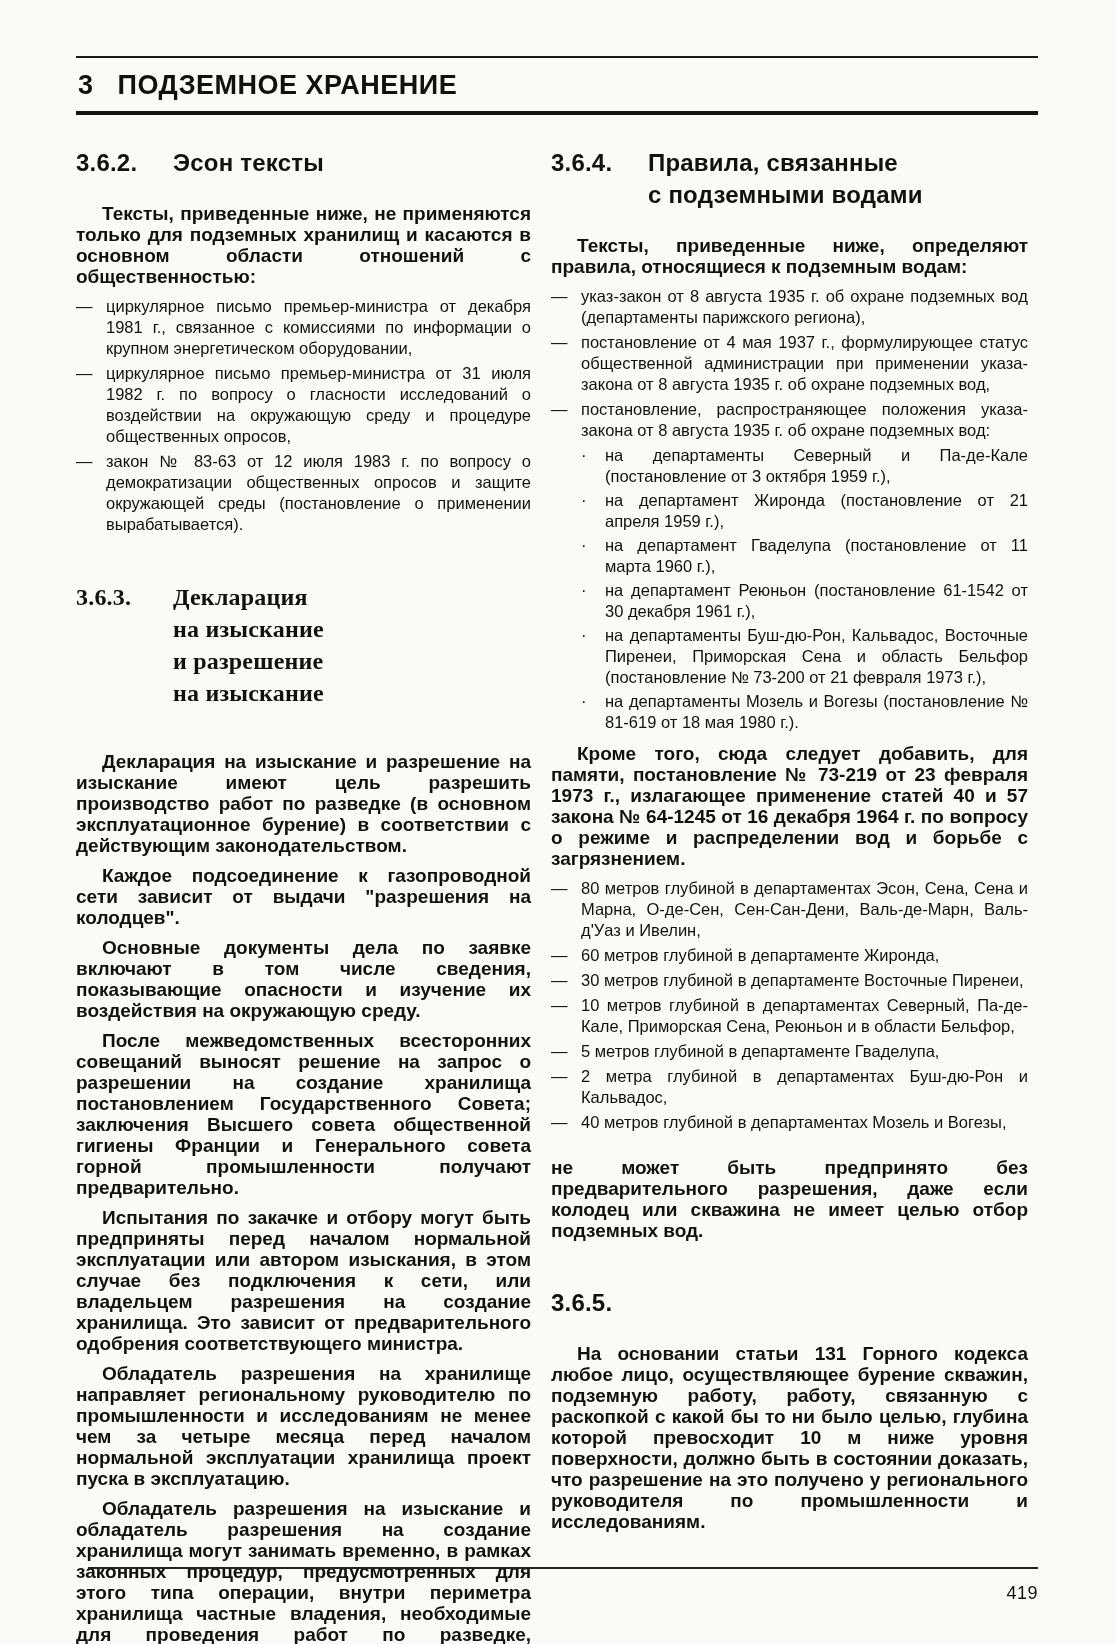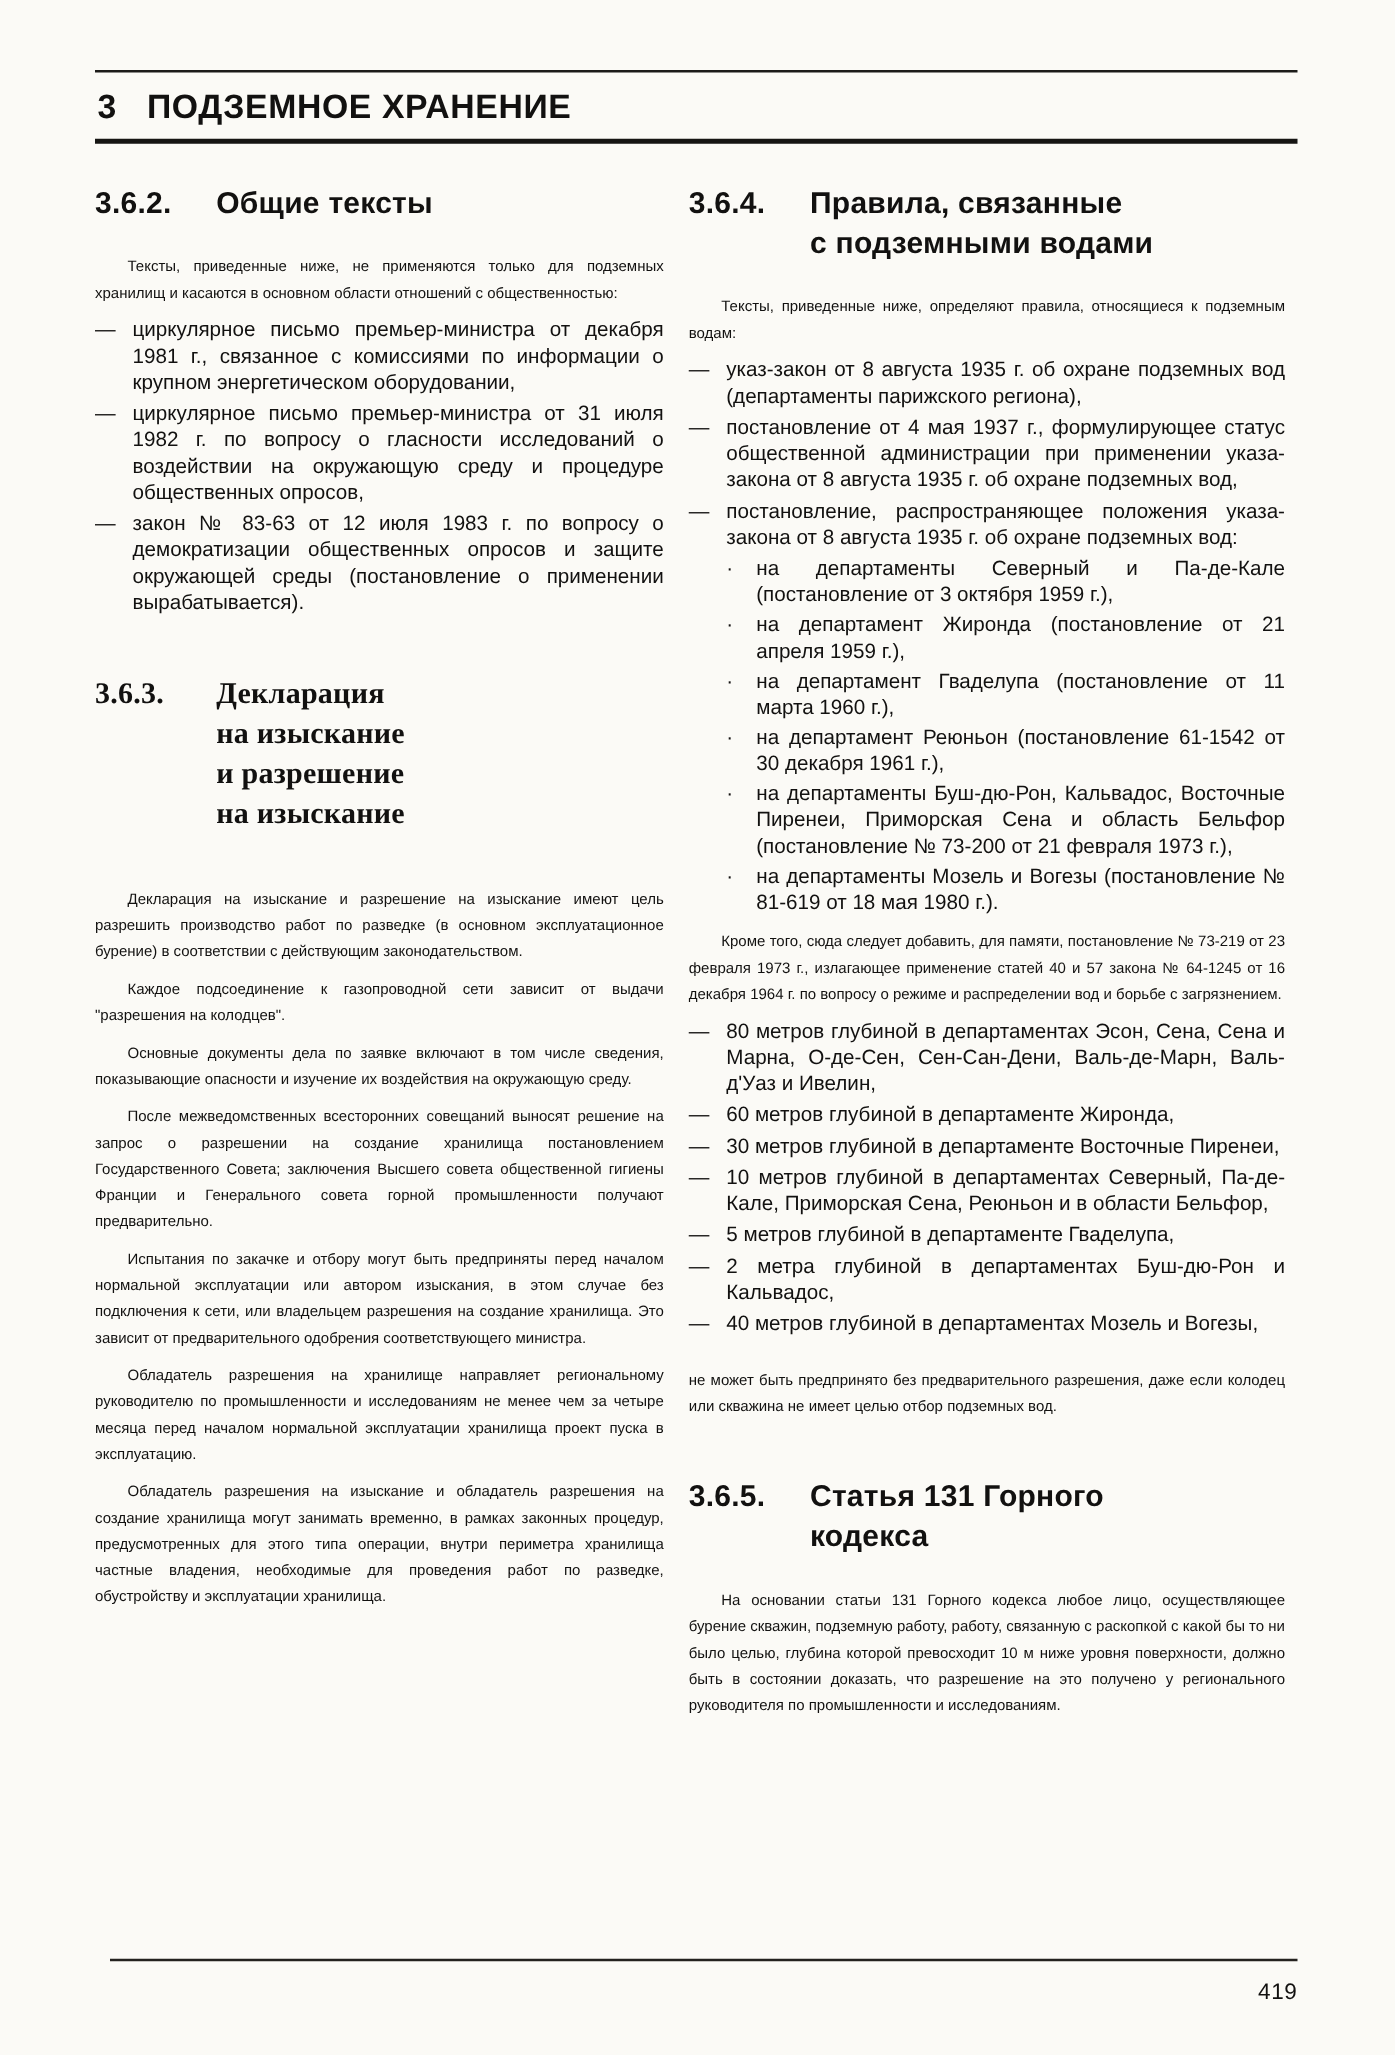--- a/index.html
+++ b/index.html
@@ -53,24 +53,25 @@
     line-height: 32px;
     letter-spacing: 0.2px;
   }
   h2.section .sec-num { width: 97px; flex-shrink: 0; }
   h2.section .sec-title { white-space: pre-line; }
   h2.mt { margin-top: 46px; }
   h2.mb-lg { margin-bottom: 42px; font-family: Liberation Serif, serif; }
 
   p.body {
     margin: 0 0 9px 0;
-    font-size: 12px;
+    font-size: 19px;
     line-height: 21px;
     text-align: justify;
     text-indent: 26px;
+    font-weight: bold;
   }
   p.no-indent { text-indent: 0; margin-top: 24px; }
 
   .li {
     display: flex;
     font-size: 16.5px;
     line-height: 21px;
     margin: 0 0 4px 0;
   }
   .li .marker { width: 30px; flex-shrink: 0; }
@@ -107,21 +108,21 @@
     </div>
     <div class="chapter-rule"></div>
   </header>
 
   <main class="columns">
 
     <section class="col-left">
 
       <h2 class="section">
         <span class="sec-num">3.6.2.</span>
-        <span class="sec-title">Общие тексты</span>
+        <span class="sec-title">Эсон тексты</span>
       </h2>
 
       <p class="body">Тексты, приведенные ниже, не применяются только для подземных хранилищ и касаются в основном области отношений с общественностью:</p>
 
       <div class="list-block">
         <div class="li">
           <span class="marker">—</span>
           <span class="li-text">циркулярное письмо премьер-министра от декабря 1981 г., связанное с комиссиями по информации о крупном энергетическом оборудовании,</span>
         </div>
         <div class="li">
@@ -232,22 +233,20 @@
         <div class="li">
           <span class="marker">—</span>
           <span class="li-text">40 метров глубиной в департаментах Мозель и Вогезы,</span>
         </div>
       </div>
 
       <p class="body no-indent">не может быть предпринято без предварительного разрешения, даже если колодец или скважина не имеет целью отбор подземных вод.</p>
 
       <h2 class="section mt">
         <span class="sec-num">3.6.5.</span>
-        <span class="sec-title">Статья 131 Горного
-кодекса</span>
       </h2>
 
       <p class="body">На основании статьи 131 Горного кодекса любое лицо, осуществляющее бурение скважин, подземную работу, работу, связанную с раскопкой с какой бы то ни было целью, глубина которой превосходит 10 м ниже уровня поверхности, должно быть в состоянии доказать, что разрешение на это получено у регионального руководителя по промышленности и исследованиям.</p>
 
     </section>
   </main>
 
   <footer class="footer">
     <div class="foot-rule"></div>
     <div class="page-number">419</div>

